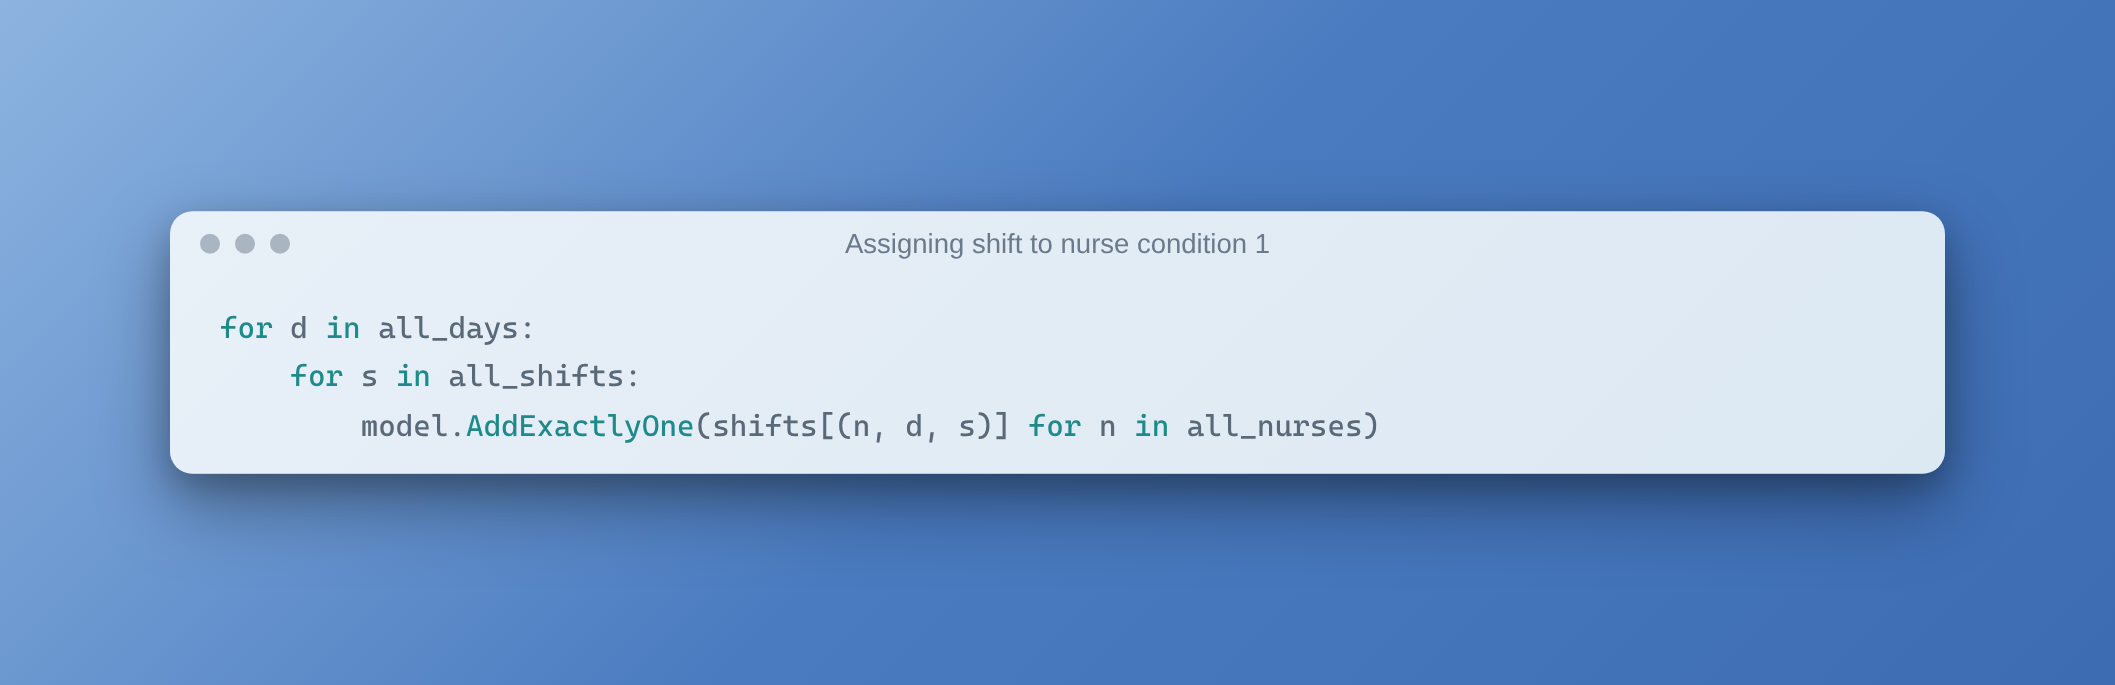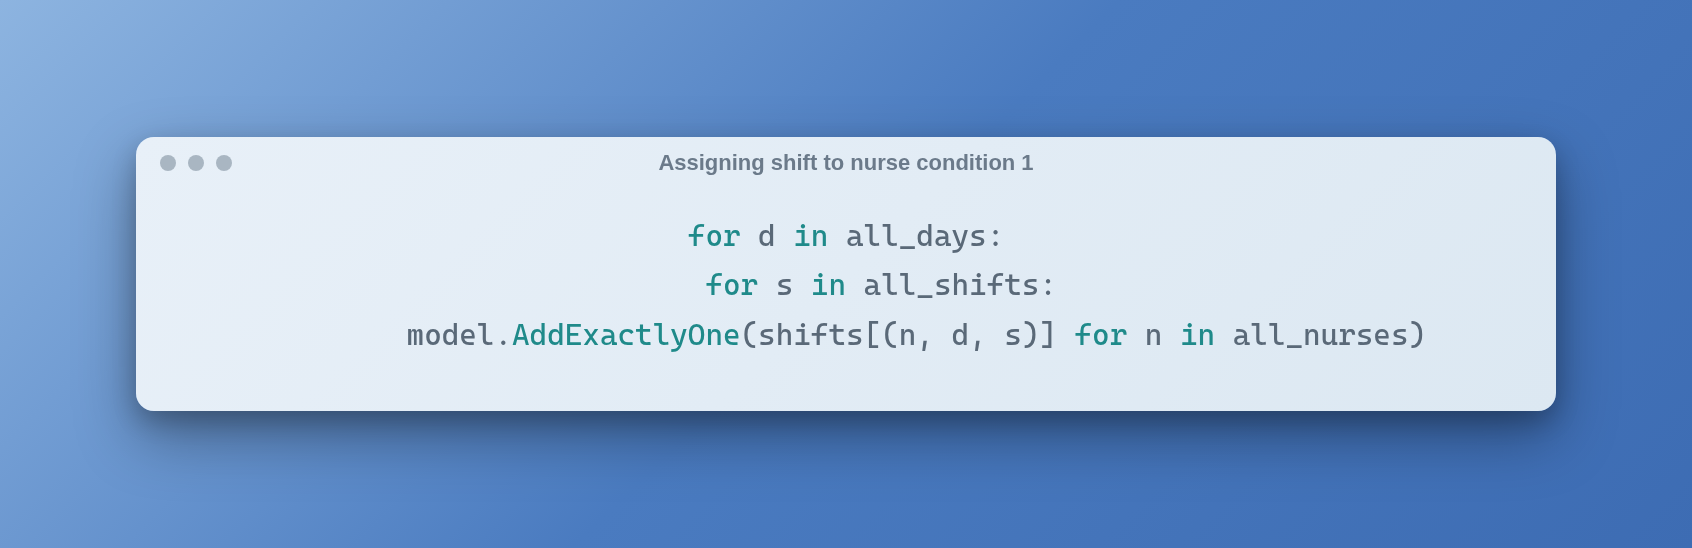--- a/index.html
+++ b/index.html
@@ -38,30 +38,29 @@
       height: 16px;
       border-radius: 50%;
       background: #a9b6c2;
     }
     .title {
       position: absolute;
       left: 50%;
       transform: translateX(-50%);
       color: #6b7a8a;
       font-size: 22px;
-      font-weight: 700;
+      font-weight: 400;
     }
     .code-area {
-      padding: 30px 40px 52px 40px;
+      padding: 30px 40px 18px 40px;
       font-family: "SF Mono", Monaco, "Cascadia Code", "Roboto Mono", Consolas, "Courier New", monospace;
-      font-size: 30px;
+      font-size: 24px;
       line-height: 1.65;
       color: #5a6978;
       white-space: pre;
-      text-align: center;
     }
     .kw {
       color: #1f8a8a;
     }
     .fn {
       color: #1f8a8a;
     }
   </style>
 </head>
 <body>

